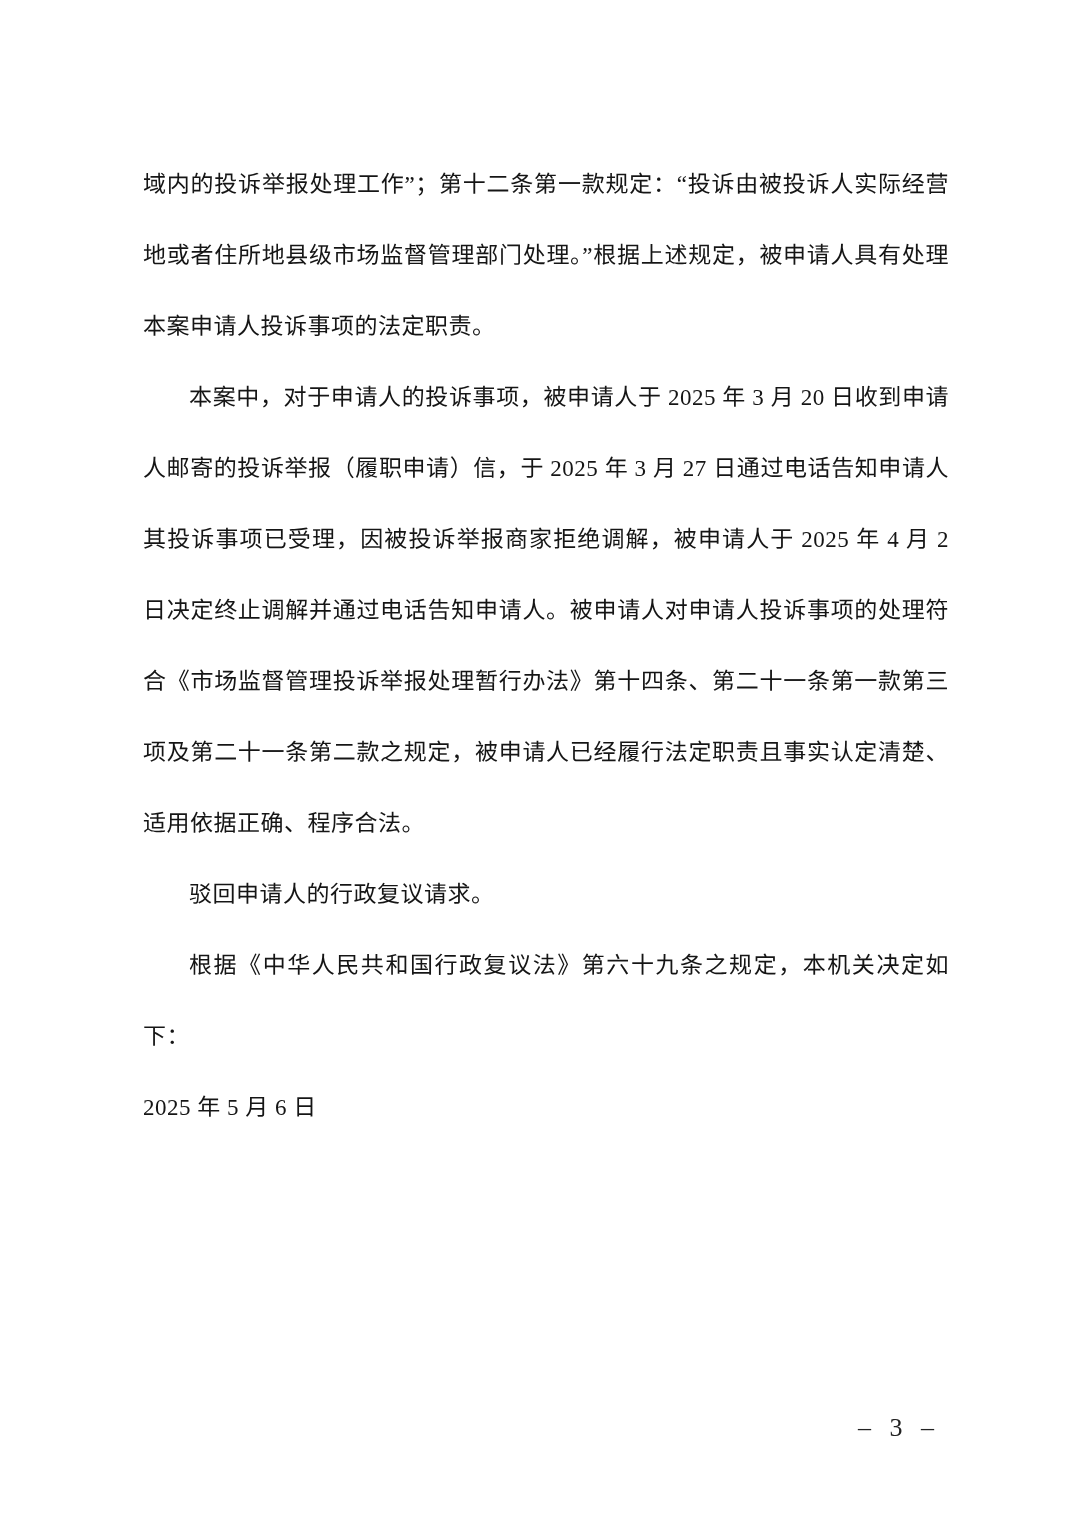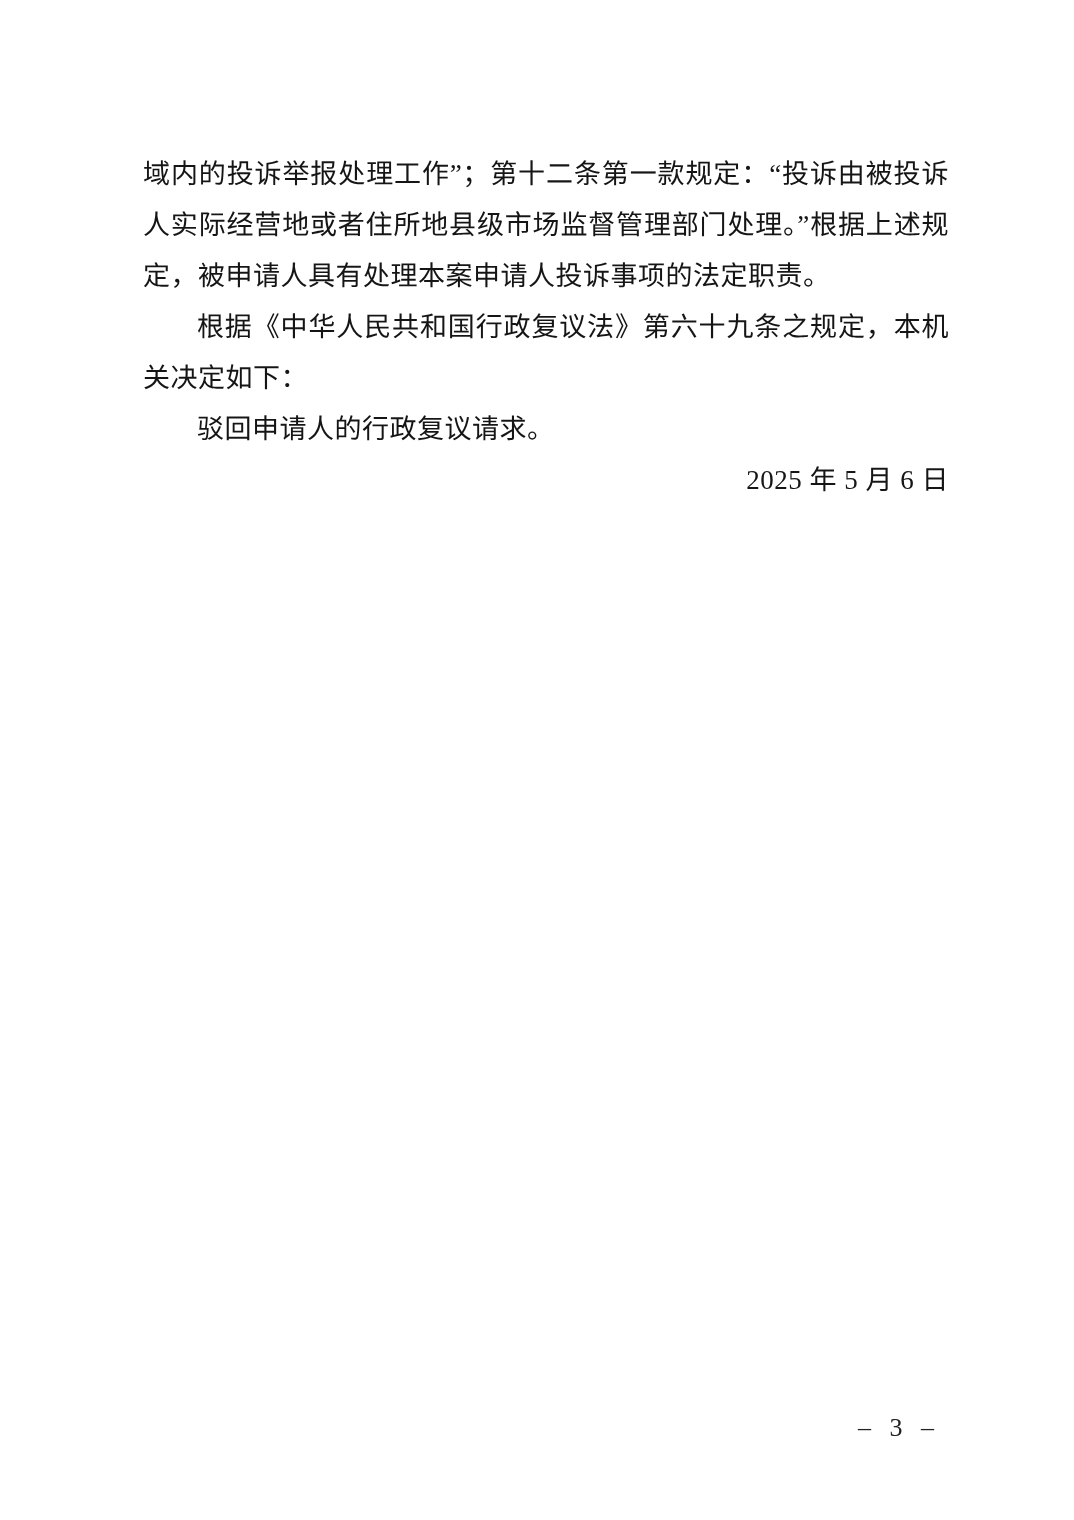--- a/index.html
+++ b/index.html
@@ -15,54 +15,55 @@
     background: #ffffff;
     overflow: hidden;
     font-family: "Liberation Serif", "DejaVu Serif", serif;
     color: #151515;
   }
   .body-text {
     position: absolute;
     left: 143px;
     top: 149px;
     width: 806px;
-    font-size: 27px;
-    line-height: 51px;
+    font-size: 23px;
+    line-height: 71px;
     text-align: justify;
     text-justify: inter-character;
     letter-spacing: 0.5px;
   }
   .body-text p {
     margin: 0;
     padding: 0;
   }
   .body-text p.indent {
     text-indent: 2em;
   }
   .date-line {
-    text-align: right;
+    text-align: left;
     padding-right: 104px;
   }
   .page-number {
     position: absolute;
     right: 134px;
     bottom: 77px;
     font-size: 26px;
     letter-spacing: 6px;
     white-space: nowrap;
     color: #222222;
   }
 </style>
 </head>
 <body>
 
 <div class="page">
 
   <div class="body-text">
     <p class="no-indent">域内的投诉举报处理工作”；第十二条第一款规定：“投诉由被投诉人实际经营地或者住所地县级市场监督管理部门处理。”根据上述规定，被申请人具有处理本案申请人投诉事项的法定职责。</p>
+    <p class="indent">本案中，对于申请人的投诉事项，被申请人于 2025 年 3 月 20 日收到申请人邮寄的投诉举报（履职申请）信，于 2025 年 3 月 27 日通过电话告知申请人其投诉事项已受理，因被投诉举报商家拒绝调解，被申请人于 2025 年 4 月 2 日决定终止调解并通过电话告知申请人。被申请人对申请人投诉事项的处理符合《市场监督管理投诉举报处理暂行办法》第十四条、第二十一条第一款第三项及第二十一条第二款之规定，被申请人已经履行法定职责且事实认定清楚、适用依据正确、程序合法。</p>
+    <p class="indent">驳回申请人的行政复议请求。</p>
     <p class="indent">根据《中华人民共和国行政复议法》第六十九条之规定，本机关决定如下：</p>
-    <p class="indent">驳回申请人的行政复议请求。</p>
     <p class="date-line">2025 年 5 月 6 日</p>
   </div>
 
   <div class="page-number">– 3 –</div>
 
 </div>
 
 </body></html>

